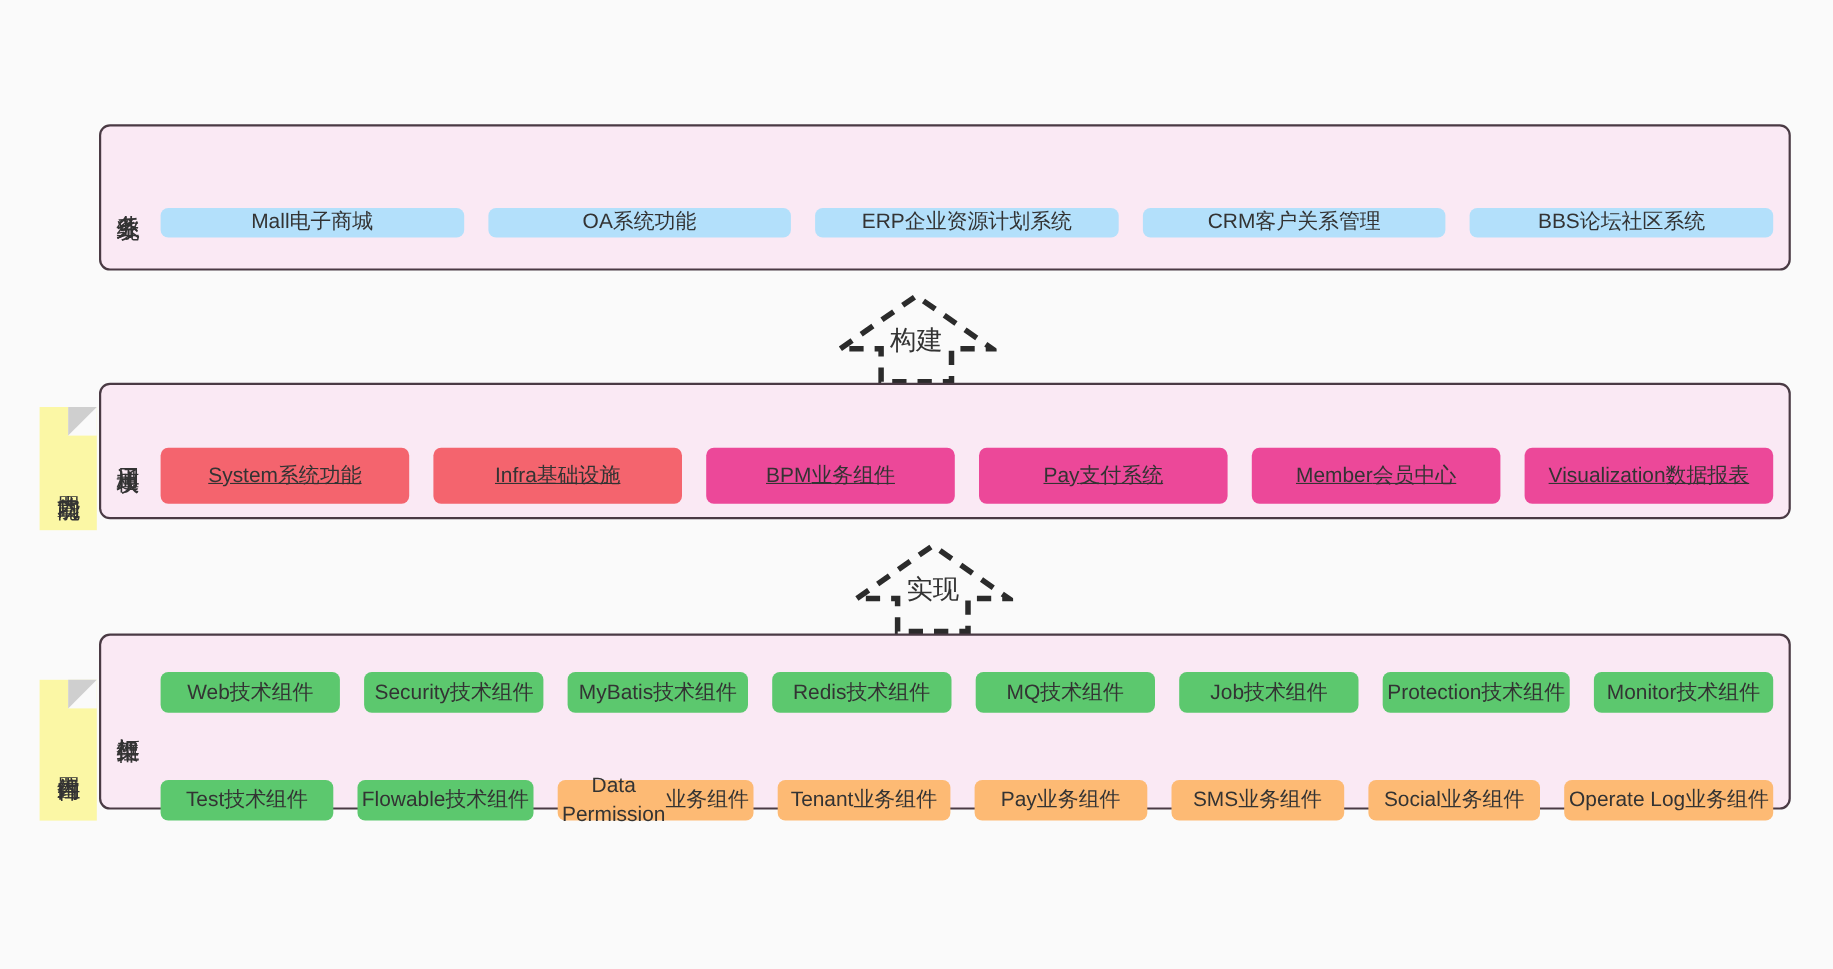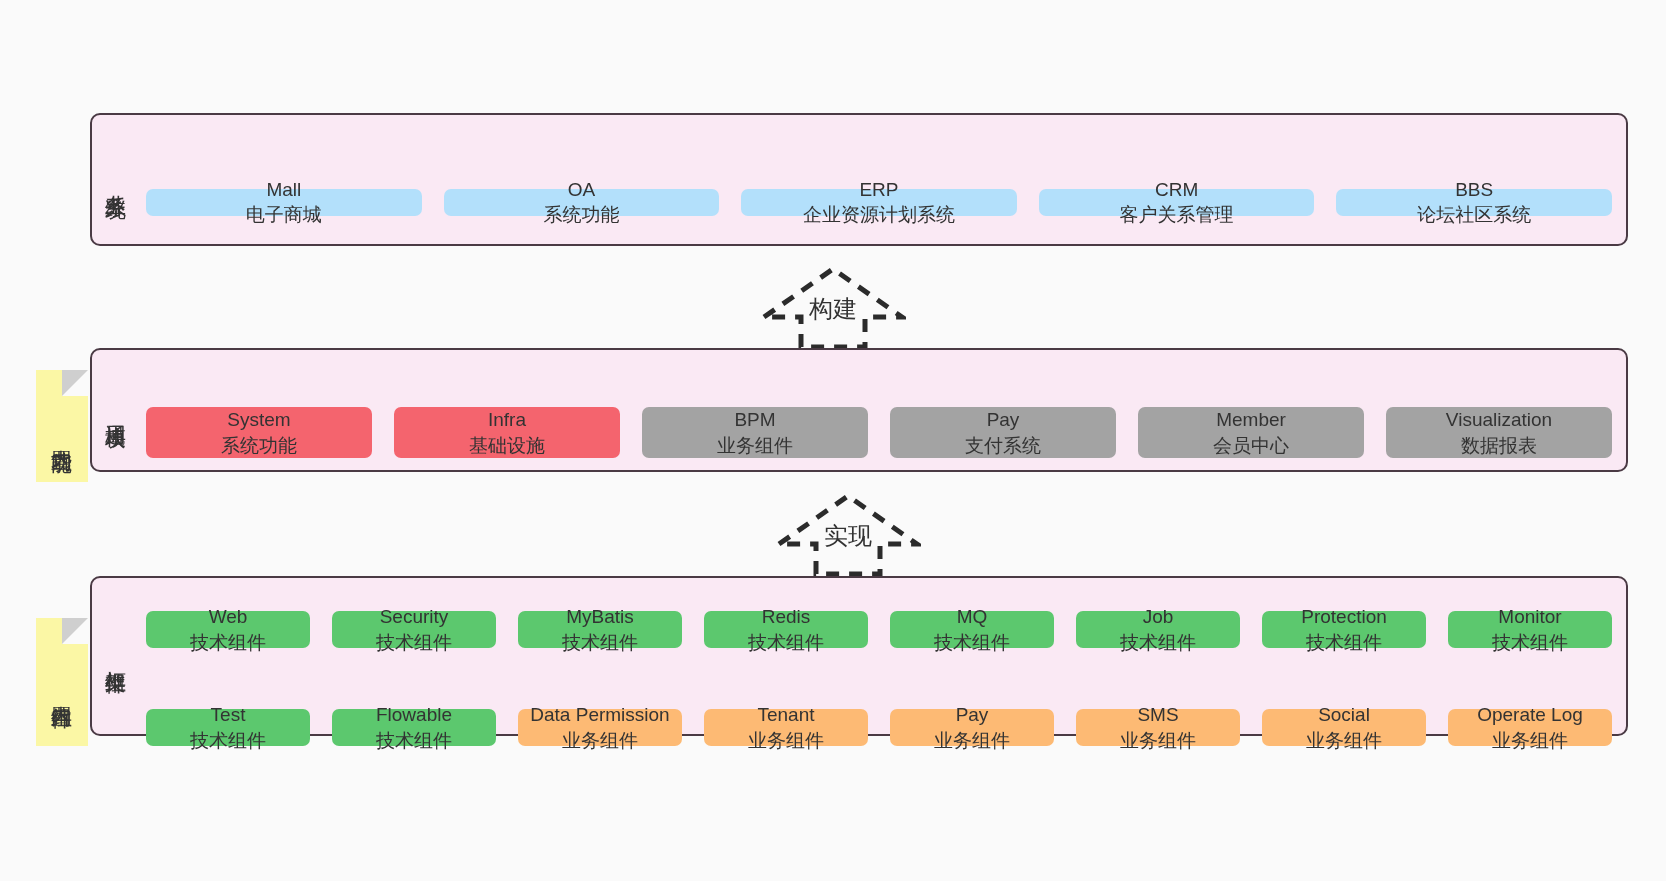--- a/index.html
+++ b/index.html
@@ -58,38 +58,38 @@
     display: flex;
     gap: 22px;
     align-items: stretch;
   }
 
   
   .card {
     flex: 1 1 0;
     border-radius: 7px;
     display: flex;
-    flex-direction: column;
+    flex-direction: row;
     align-items: center;
     justify-content: center;
     text-align: center;
     font-size: 19px;
     line-height: 1.32;
     color: #333333;
     padding: 6px 4px;
     box-sizing: border-box;
     margin-top: 45px;
   }
   .card .c-title { white-space: nowrap; }
   .card .c-sub   { white-space: nowrap; }
   .card.wrap .c-title { white-space: normal; }
 
   .c-blue        { background: #b3e0fb; }
   .c-red         { background: #f4646e; }
-  .c-pink        { background: #a3a3a3; }
+  .c-pink        { background: #ec4899; }
   .c-green       { background: #5cc86e; }
   .c-green-light { background: #fdba74; }
 
   
   .sticky {
     position: absolute;
     background: #fbf7a5;
     font-size: 21px;
     line-height: 1.2;
     letter-spacing: 1px;
@@ -174,21 +174,21 @@
     <span class="arrow-label" style="bottom:26px;">构建</span>
   </div>
 
   <div class="sticky" style="left:36px; top:370px; width:52px; height:112px;">
     <span>内置功能</span>
   </div>
 
   <div class="layer" style="left:90px; top:348px; width:1538px; height:124px;">
     <div class="layer-title">通用模块</div>
     <div class="layer-body">
-      <div class="row" style="height:96px;">
+      <div class="row" style="height:96px;text-decoration:underline;">
 
         <div class="card c-red">
           <span class="c-title">System</span>
           <span class="c-sub">系统功能</span>
         </div>
         <div class="card c-red">
           <span class="c-title">Infra</span>
           <span class="c-sub">基础设施</span>
         </div>
         <div class="card c-pink">

